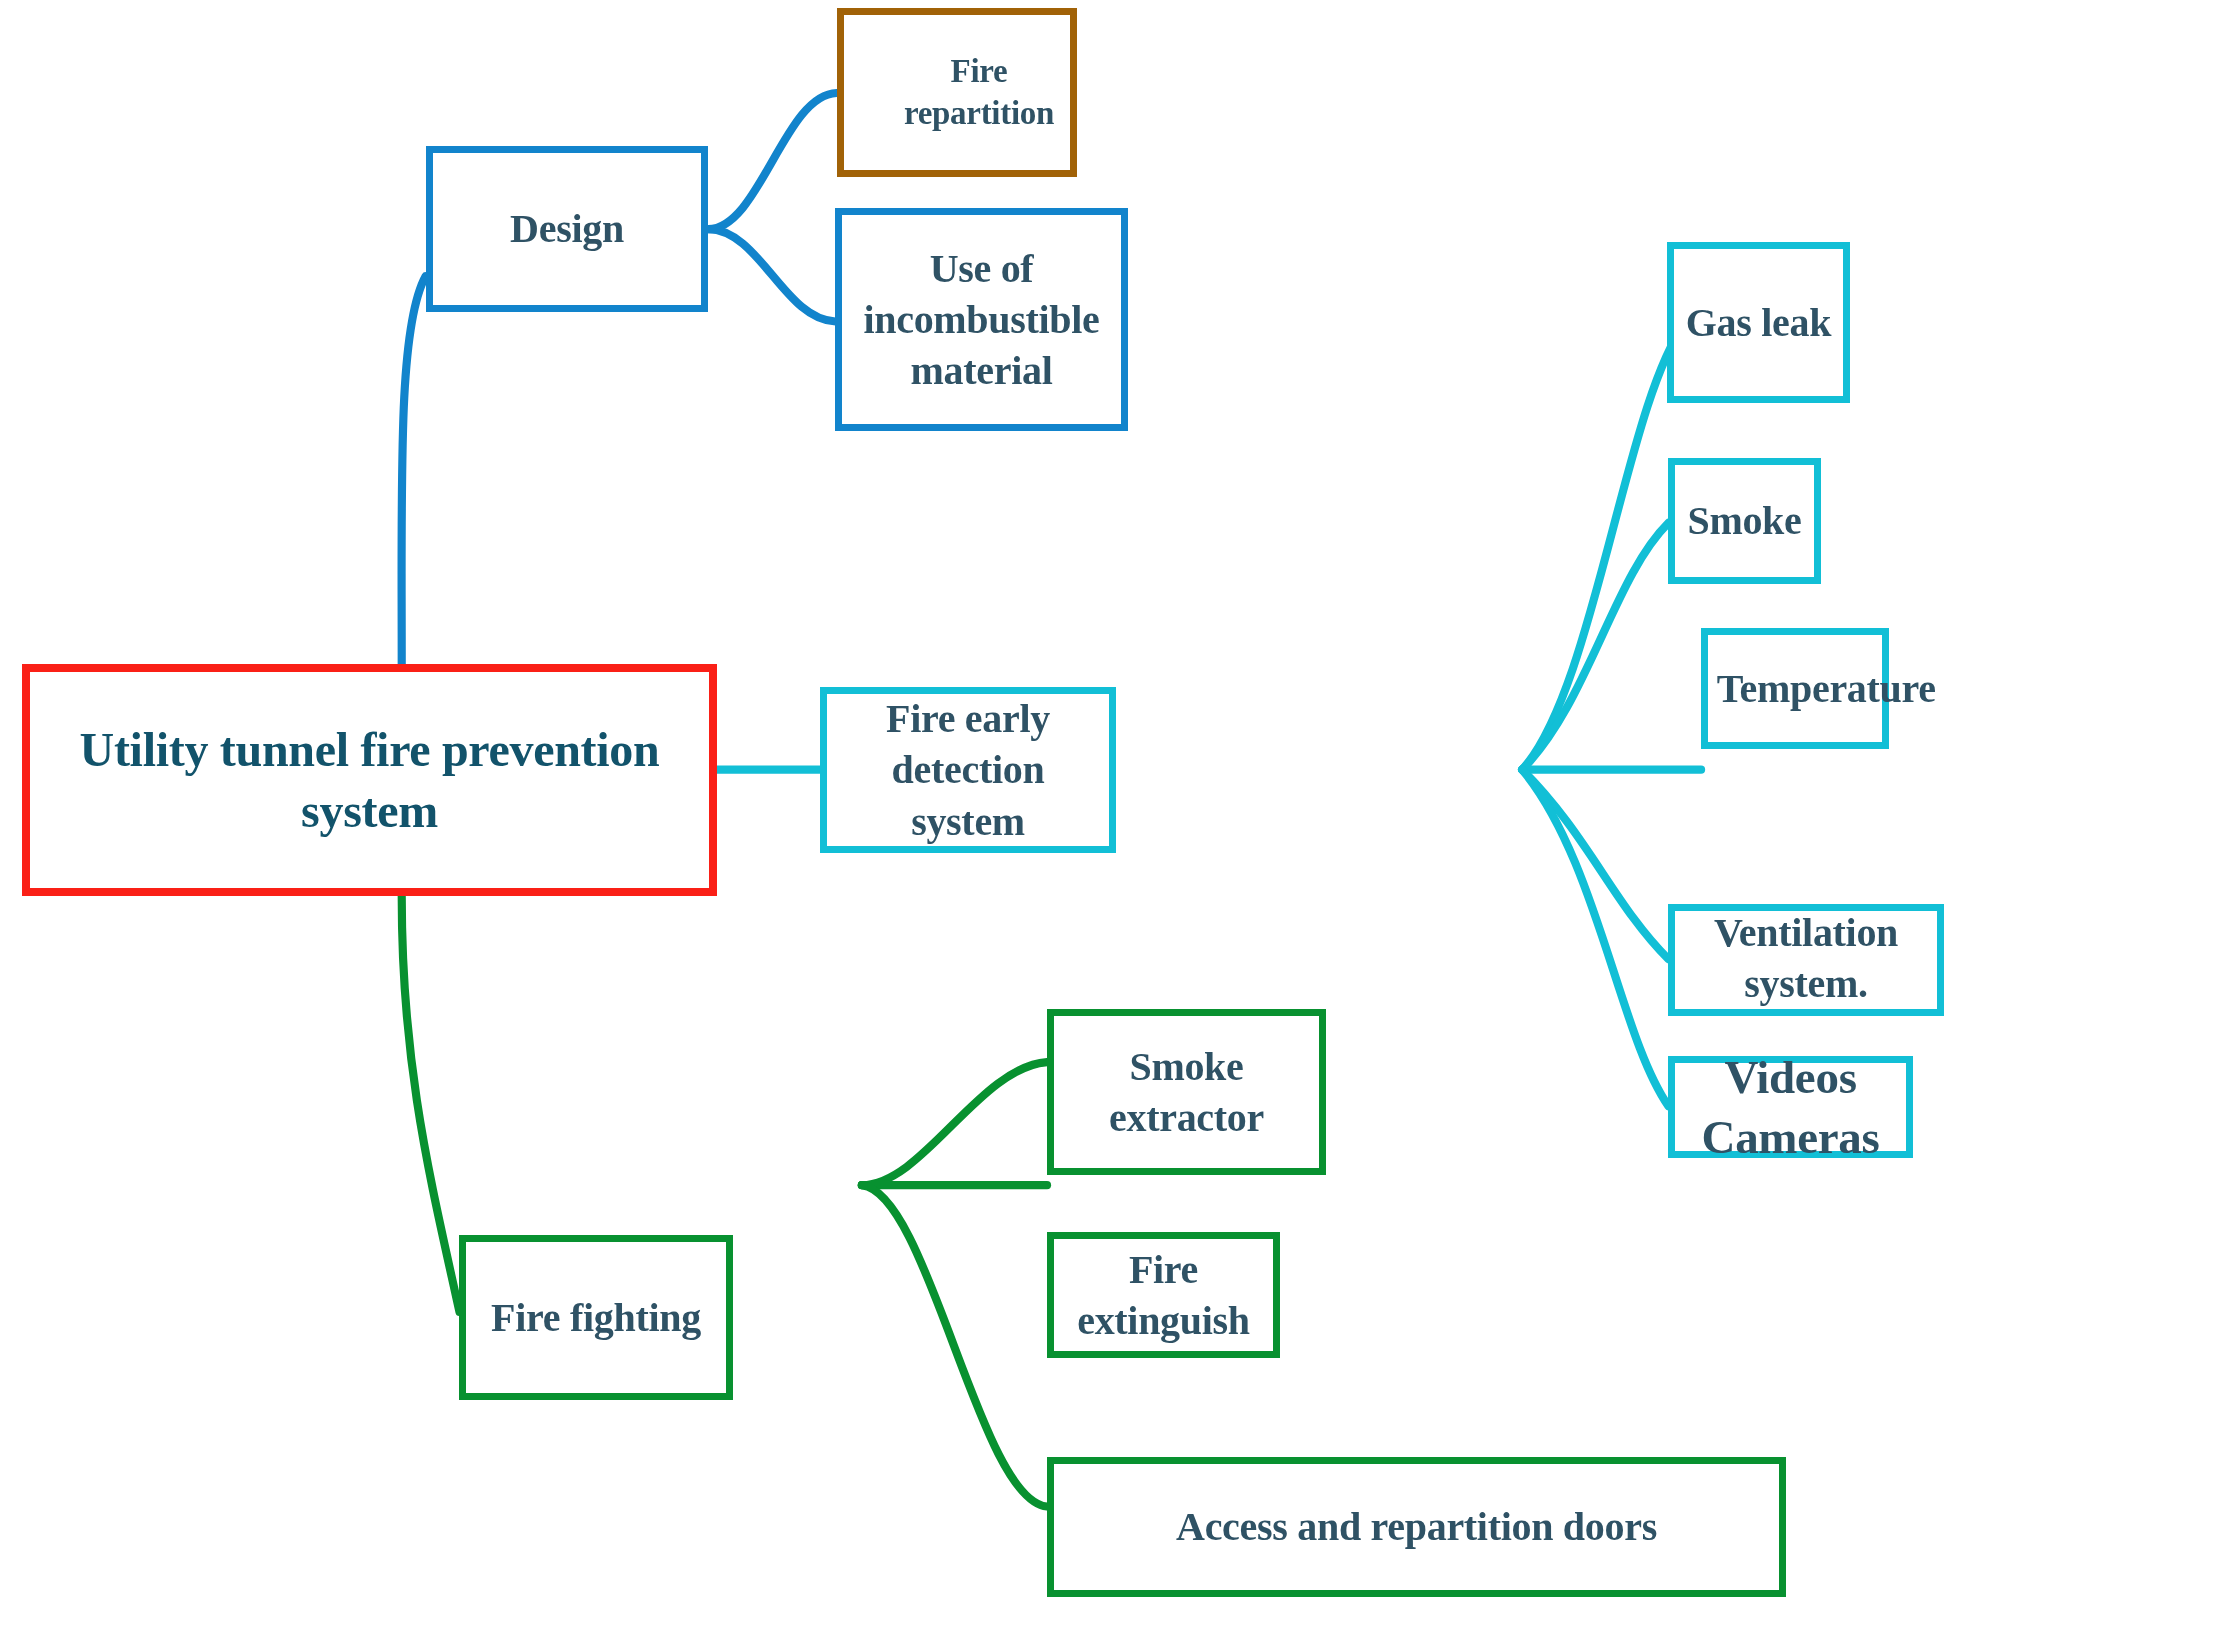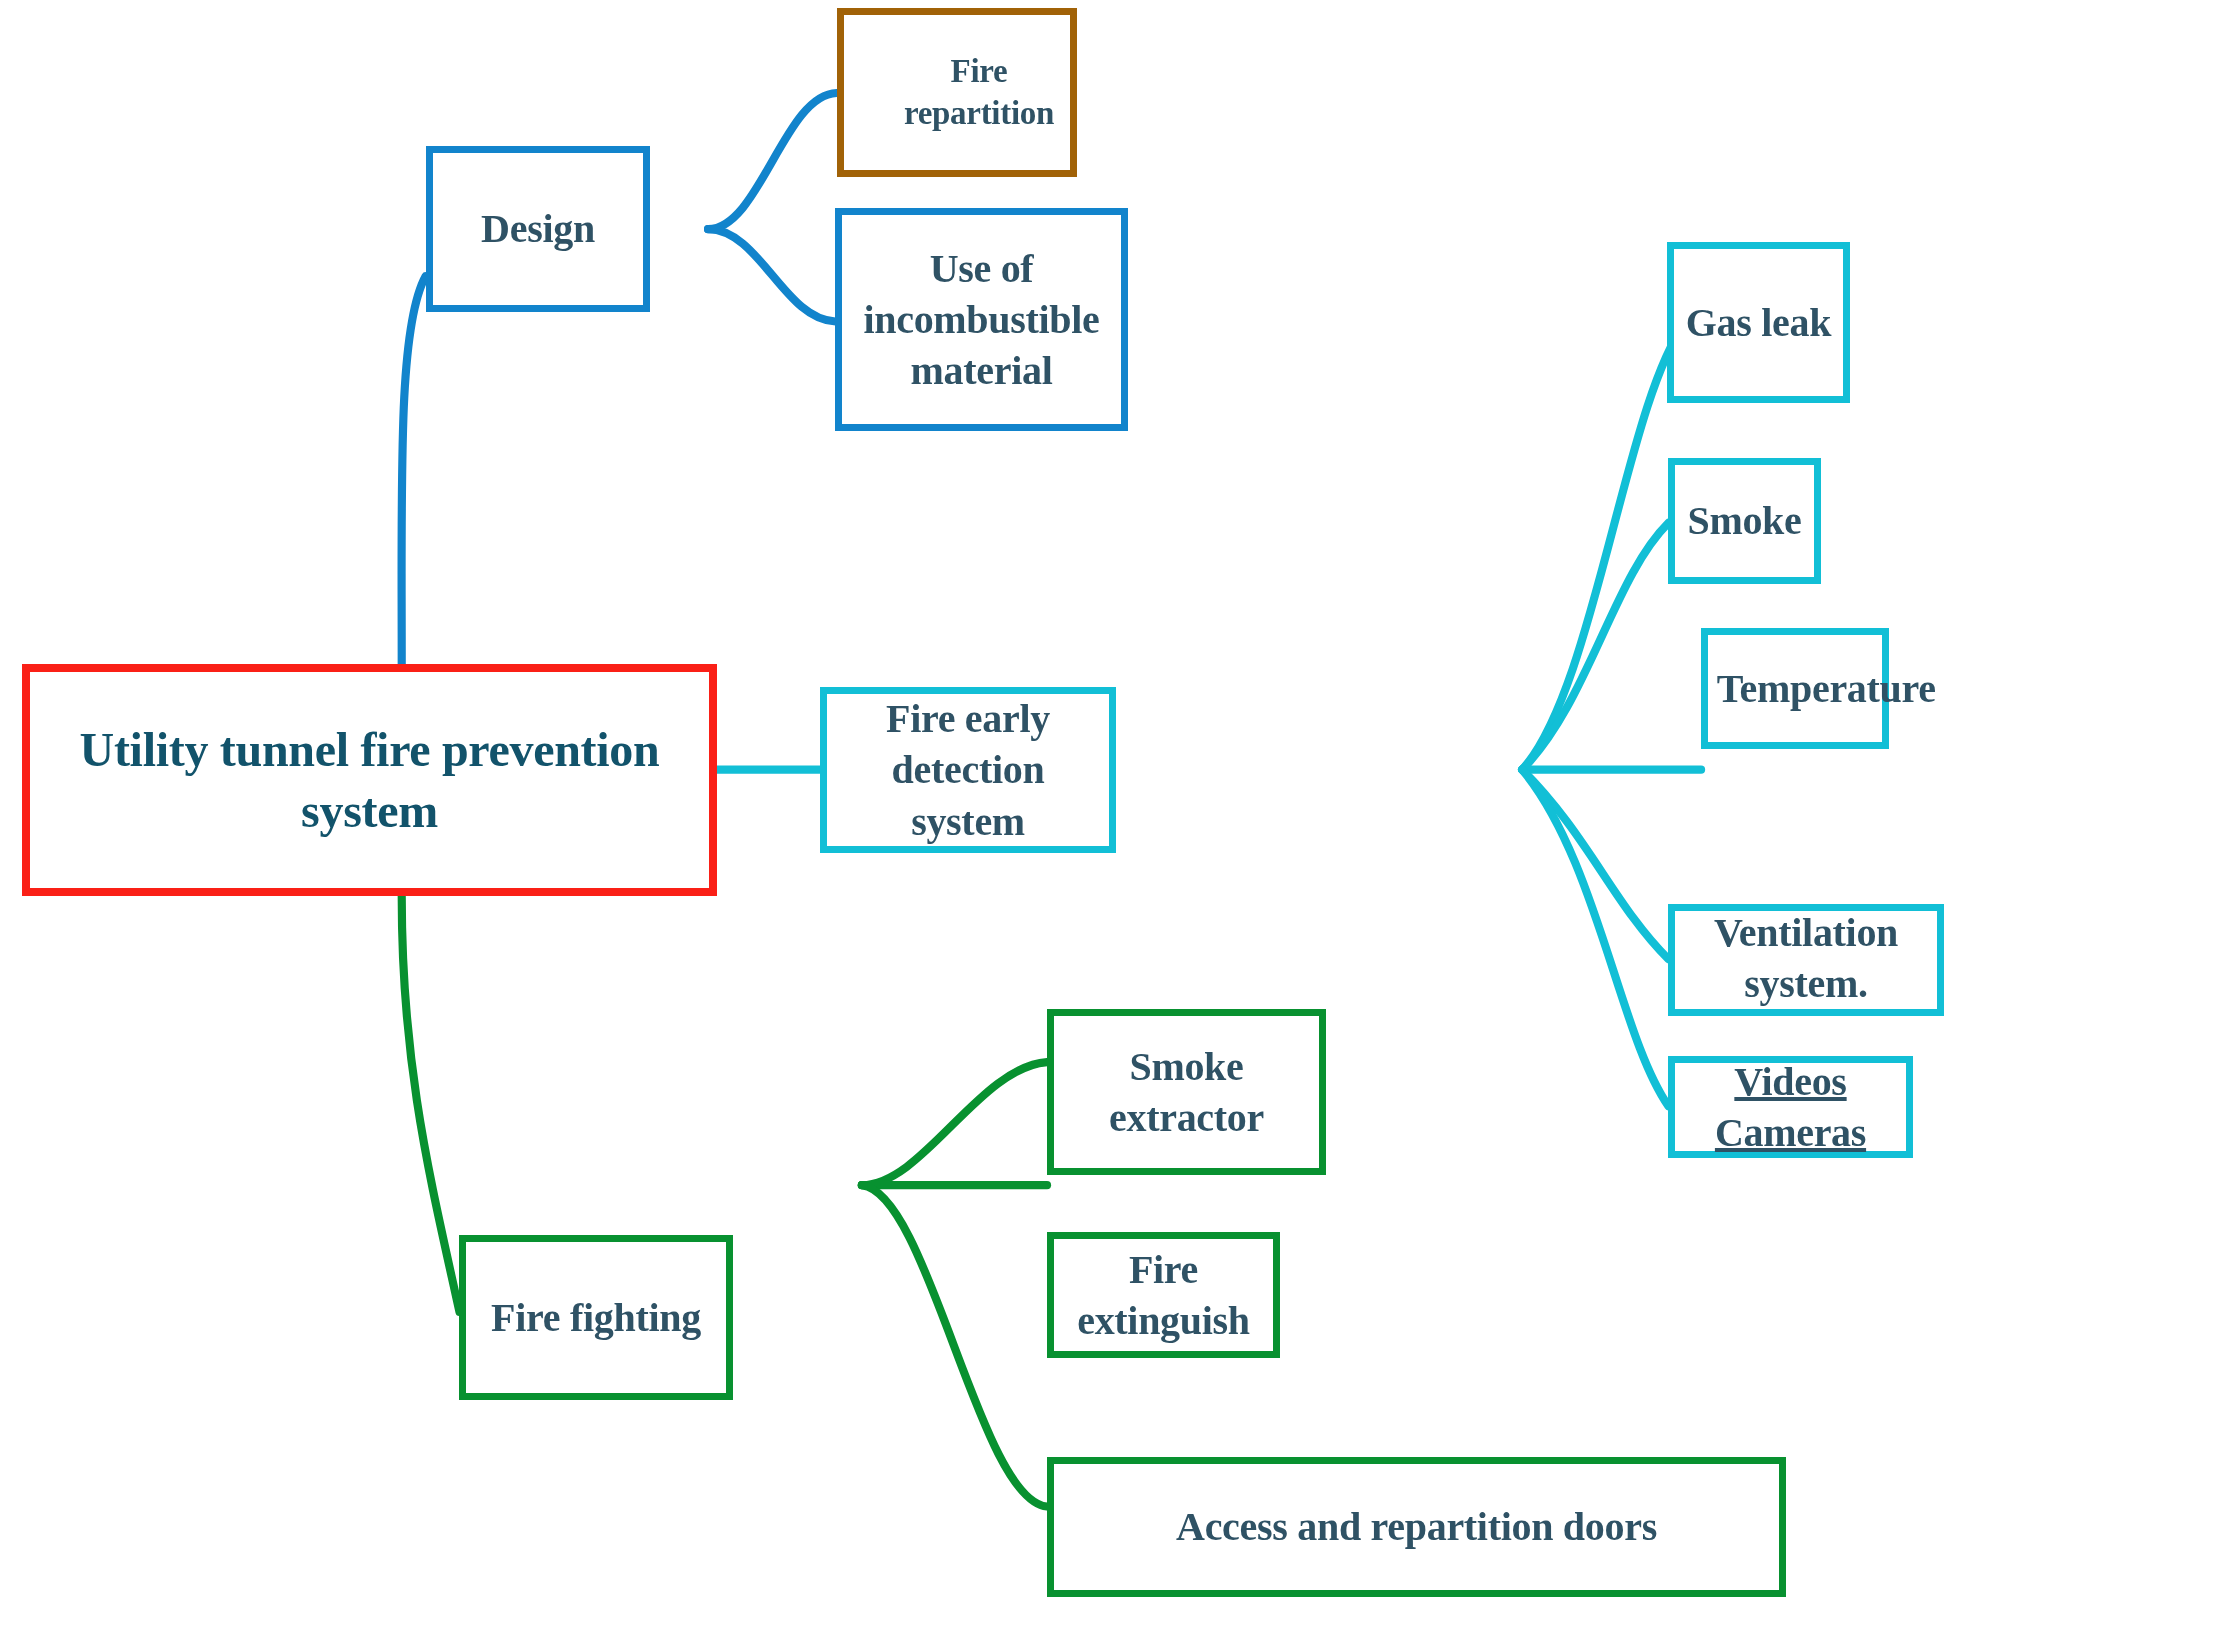--- a/index.html
+++ b/index.html
@@ -48,30 +48,30 @@
     box-sizing: border-box;
   }
   
   #node-root {
     left: 22px; top: 664px; width: 695px; height: 232px;
     border: 8.2px solid #FA2017;
     font-size: 48px;
     color: #12536B;
   }
   
-  #node-design       { left: 426px;  top: 146px;  width: 224px; height: 166px; border: 7px solid #1284CC; font-size: 40px; }
+  #node-design       { left: 426px;  top: 146px;  width: 282px; height: 166px; border: 7px solid #1284CC; font-size: 40px; }
   #node-fire-rep     { left: 837px; top: 7.5px;   width: 240px; height: 169px; border: 7px solid #a16207; font-size: 33px; padding-left: 44px; }
   #node-incomb       { left: 835px; top: 208px;  width: 293px; height: 223px; border: 7px solid #1284CC; font-size: 40px; }
   
   #node-detect       { left: 820px; top: 687px; width: 296px; height: 166px; border: 7px solid #12BFD6; font-size: 40px; }
   #node-gas          { left: 1667px; top: 242px;  width: 183px; height: 161px; border: 7px solid #12BFD6; font-size: 40px; }
   #node-smoke        { left: 1668px; top: 458px;  width: 153px; height: 126px; border: 7px solid #12BFD6; font-size: 40px; }
   #node-temp         { left: 1701px; top: 628px; width: 188px; height: 121px; border: 7px solid #12BFD6; font-size: 40px; }
   #node-vent         { left: 1668px; top: 904px; width: 276px; height: 112px; border: 7px solid #12BFD6; font-size: 40px; align-items: flex-end; }
-  #node-video        { left: 1668px; top: 1056px; width: 245px; height: 102px; border: 7px solid #12BFD6; font-size: 40px; text-decoration: underline; }
+  #node-video        { left: 1668px; top: 1056px; width: 245px; height: 102px; border: 7px solid #12BFD6; font-size: 47px; }
   
   #node-fight        { left: 459px;  top: 1235px; width: 274px; height: 165px; border: 7px solid #089130; font-size: 40px; }
   #node-extract      { left: 1047px; top: 1009px; width: 279px; height: 166px; border: 7px solid #089130; font-size: 40px; }
   #node-exting       { left: 1047px; top: 1232px; width: 233px; height: 126px; border: 7px solid #089130; font-size: 40px; justify-content: center; }
   #node-doors        { left: 1047px; top: 1457px; width: 739px; height: 140px; border: 7px solid #089130; font-size: 40px; }
 </style>
 </head>
 <body>
 
 <div id="diagram-root">

